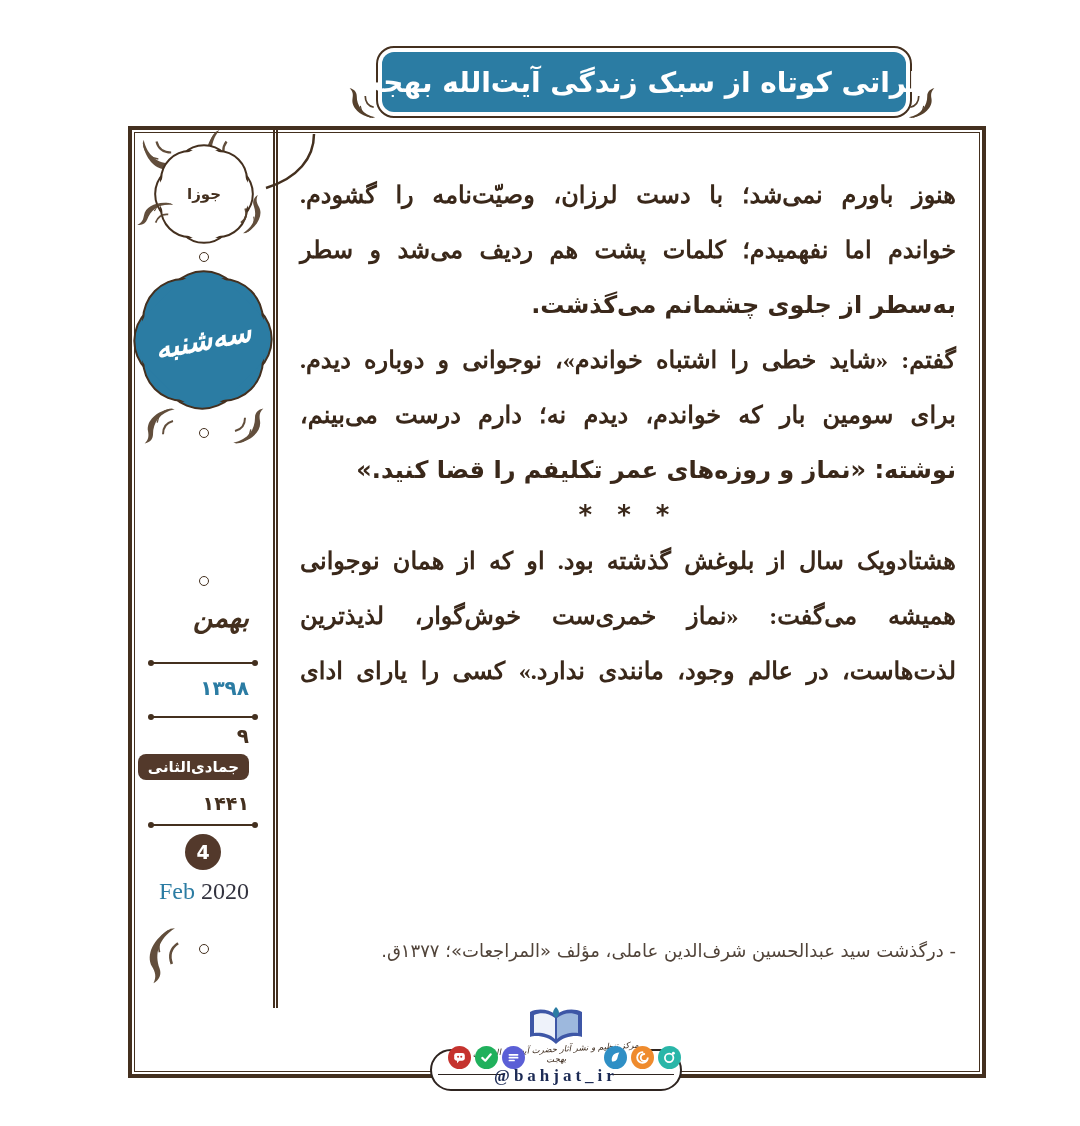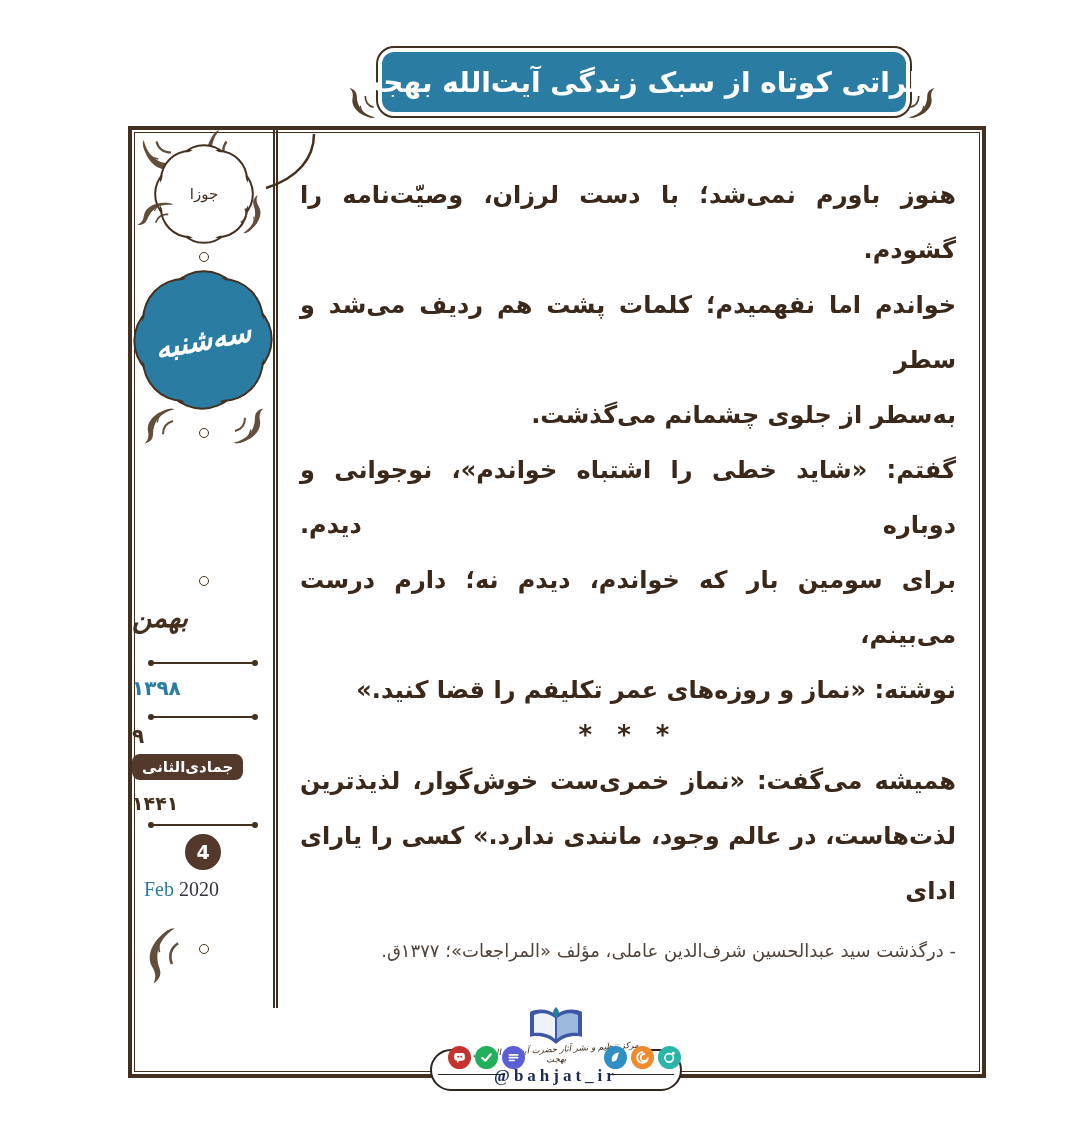--- a/index.html
+++ b/index.html
@@ -27,43 +27,43 @@
   
   .medal{position:absolute;}
   .medal i{position:absolute;inset:0;background:var(--fill,#fff);border:2px solid var(--brown);border-radius:34%;}
   .medal i.rot{transform:rotate(45deg);}
   .medal i.cov{inset:3px;border:none;transform:rotate(45deg);}
   .medal .lbl{position:absolute;inset:0;display:flex;align-items:center;justify-content:center;z-index:2;}
   .blue-medal{--fill:var(--blue);}
   .leaf{position:absolute;color:var(--brown2);opacity:.92;}
   .odot{position:absolute;width:8px;height:8px;border:1.5px solid var(--brown);border-radius:50%;background:#fff;}
   
-  .zodiac-lbl{font-size:15px;color:var(--brown);font-weight:normal;}
+  .zodiac-lbl{font-size:15px;color:var(--brown);font-weight:bold;}
   .weekday-lbl{font-size:29px;color:#fff;font-weight:bold;transform:rotate(-11deg);font-style:italic;}
   .day-lbl{font-size:38px;color:var(--blue);font-weight:bold;}
-  .side-txt{position:absolute;width:117px;left:132px;text-align:left;direction:rtl;}
+  .side-txt{position:absolute;width:117px;left:132px;text-align:right;direction:rtl;}
   .month-fa{font-size:27px;color:var(--brown);font-weight:bold;font-style:italic;}
   .year-fa{font-size:20px;color:var(--blue);font-weight:bold;}
   .hijri-day{font-size:20px;color:var(--brown);font-weight:bold;}
   .hijri-month{display:inline-block;background:var(--badge);color:#fff;font-size:15px;font-weight:bold;
     padding:4px 10px;border-radius:8px;}
   .hijri-year{font-size:19px;color:var(--brown);font-weight:bold;}
   .divider{position:absolute;left:152px;width:102px;border-top:2px solid var(--brown);}
   .divider::before,.divider::after{content:"";position:absolute;top:-4px;width:6px;height:6px;
     border-radius:50%;background:var(--brown);}
   .divider::before{left:-4px;} .divider::after{right:-4px;}
   .greg-circle{position:absolute;left:185px;width:36px;height:36px;border-radius:50%;background:var(--badge);
     color:#fff;font-size:19px;font-weight:bold;display:flex;align-items:center;justify-content:center;}
-  .greg-date{font-size:20px;font-family:"Liberation Serif",serif;padding-left:12px;}
+  .greg-date{font-size:24px;font-family:"Liberation Serif",serif;}
   .greg-date .m{color:var(--blue);} .greg-date .y{color:#33333f;}
   
   .main{position:absolute;left:300px;top:168px;width:656px;direction:rtl;
     color:var(--ink);font-weight:bold;font-size:24px;line-height:55px;}
   .line{min-height:55px;}
-  .line.j{text-align:justify;text-align-last:justify;}
+  .line.j{text-align:justify;text-align-last:justify;font-family:Liberation Serif, serif;}
   .line.r{text-align:right;}
   .stars{height:36px;line-height:34px;text-align:center;letter-spacing:8px;direction:ltr;font-size:26px;}
   .footnote{position:absolute;left:300px;top:936px;width:656px;direction:rtl;text-align:right;
     color:#51443a;font-size:18px;line-height:30px;}
   
   .book-logo{position:absolute;left:528px;top:1004px;}
   .publisher{position:absolute;left:466px;top:1044px;width:180px;text-align:center;direction:rtl;
     font-size:8.5px;line-height:10px;color:var(--ink);font-style:italic;transform:rotate(-3deg);
     background:#fff;z-index:4;}
   .capsule{position:absolute;left:430px;top:1049px;width:252px;height:42px;background:#fff;
@@ -172,20 +172,21 @@
   <span class="odot" style="left:199px;top:944px"></span>
 
   <div class="main">
     <div class="line j">هنوز باورم نمی‌شد؛ با دست لرزان، وصیّت‌نامه را گشودم.</div>
     <div class="line j">خواندم اما نفهمیدم؛ کلمات پشت هم ردیف می‌شد و سطر</div>
     <div class="line r">به‌سطر از جلوی چشمانم می‌گذشت.</div>
     <div class="line j">گفتم: «شاید خطی را اشتباه خواندم»، نوجوانی و دوباره دیدم.</div>
     <div class="line j">برای سومین بار که خواندم، دیدم نه؛ دارم درست می‌بینم،</div>
     <div class="line r">نوشته: «نماز و روزه‌های عمر تکلیفم را قضا کنید.»</div>
     <div class="stars">* * *</div>
+    <div class="line j">هشتادویک سال از بلوغش گذشته بود. او که از همان نوجوانی</div>
     <div class="line j">همیشه می‌گفت: «نماز خمری‌ست خوش‌گوار، لذیذترین</div>
     <div class="line j">لذت‌هاست، در عالم وجود، مانندی ندارد.» کسی را یارای ادای</div>
 
   </div>
 
   <div class="footnote">- درگذشت سید عبدالحسین شرف‌الدین عاملی، مؤلف «المراجعات»؛ ۱۳۷۷ق.</div>
 
   <svg class="book-logo" width="56" height="42" viewBox="0 0 56 42">
     <path d="M28,40 C20,32 8,31 2,33 L2,8 C10,4 21,5 28,11 C35,5 46,4 54,8 L54,33 C48,31 36,32 28,40 Z" fill="#3d56a6"></path>
     <path d="M27,35 C21,29 11,28 6,29 L6,11 C13,8 21,9 27,14 Z" fill="#eef2fa"></path>

